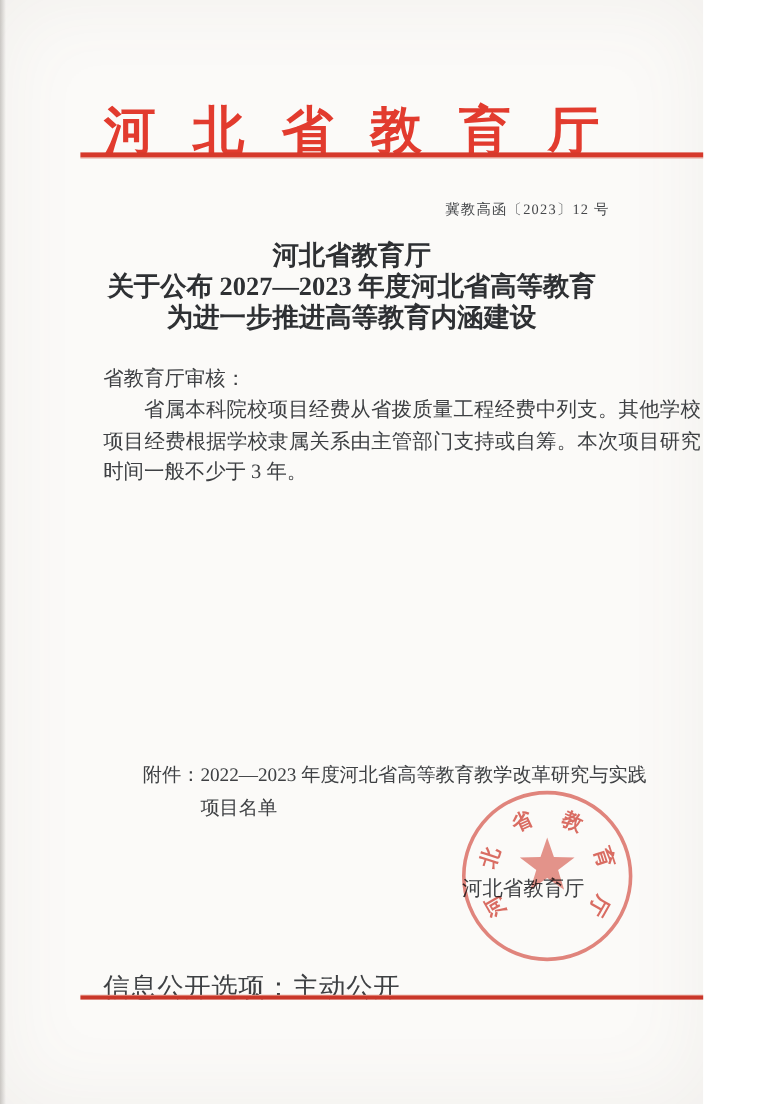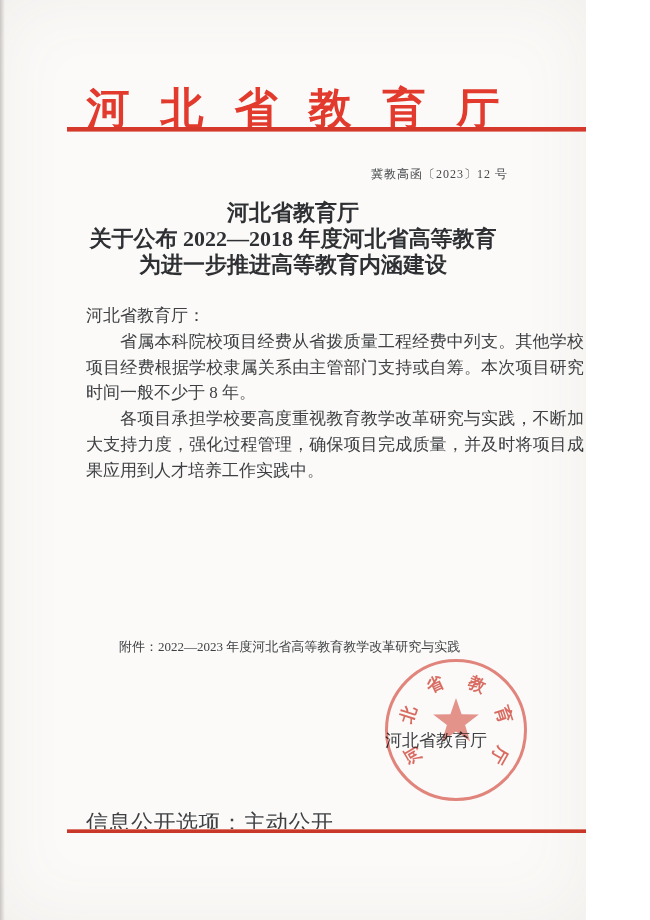--- a/index.html
+++ b/index.html
@@ -73,21 +73,21 @@
     text-align: justify;
   }
   .body-block .salutation { text-indent: 0; }
   .body-block p { text-indent: 2em; }
 
   
   .attachment {
     position: absolute;
     top: 634px; left: 119px;
     width: 452px;
-    font-size: 13px;
+    font-size: 16px;
     line-height: 26.5px;
     color: #3e4043;
   }
   .attachment .attach-row2 { padding-left: 48px; }
 
   
   .signature {
     position: absolute;
     top: 727px; left: 336px;
     width: 200px;
@@ -148,32 +148,32 @@
 <body>
 
 <div class="page">
 
   <div class="letterhead">河北省教育厅</div>
   <div class="header-rule"></div>
   <div class="doc-number">冀教高函〔2023〕12 号</div>
 
   <div class="notice-title">
     <div>河北省教育厅</div>
-    <div>关于公布 2022—2018 年度河北省高等教育</div>
+    <div>关于公布 2027—2023 年度河北省高等教育</div>
     <div>为进一步推进高等教育内涵建设</div>
   </div>
 
   <div class="body-block">
-    <div class="salutation">河北省教育厅：</div>
-    <p>省属本科院校项目经费从省拨质量工程经费中列支。其他学校项目经费根据学校隶属关系由主管部门支持或自筹。本次项目研究时间一般不少于 8 年。</p>
-    <p>各项目承担学校要高度重视教育教学改革研究与实践，不断加大支持力度，强化过程管理，确保项目完成质量，并及时将项目成果应用到人才培养工作实践中。</p>
+    <div class="salutation">省教育厅审核：</div>
+    <p>省属本科院校项目经费从省拨质量工程经费中列支。其他学校项目经费根据学校隶属关系由主管部门支持或自筹。本次项目研究时间一般不少于 3 年。</p>
   </div>
 
   <div class="attachment">
     <div><span>附件：</span><span>2022—2023 年度河北省高等教育教学改革研究与实践</span></div>
+    <div class="attach-row2">项目名单</div>
   </div>
 
   <div class="signature">
     <div>河北省教育厅</div>
   </div>
 
   <div class="seal">
     <svg class="star" width="50" height="50" viewBox="0 0 50 50">
       <polygon points="25,1 30.6,17.2 47.8,17.6 34.1,28 39.1,44.4 25,34.6 10.9,44.4 15.9,28 2.2,17.6 19.4,17.2" fill="rgba(219,95,84,0.8)"></polygon>
     </svg>

